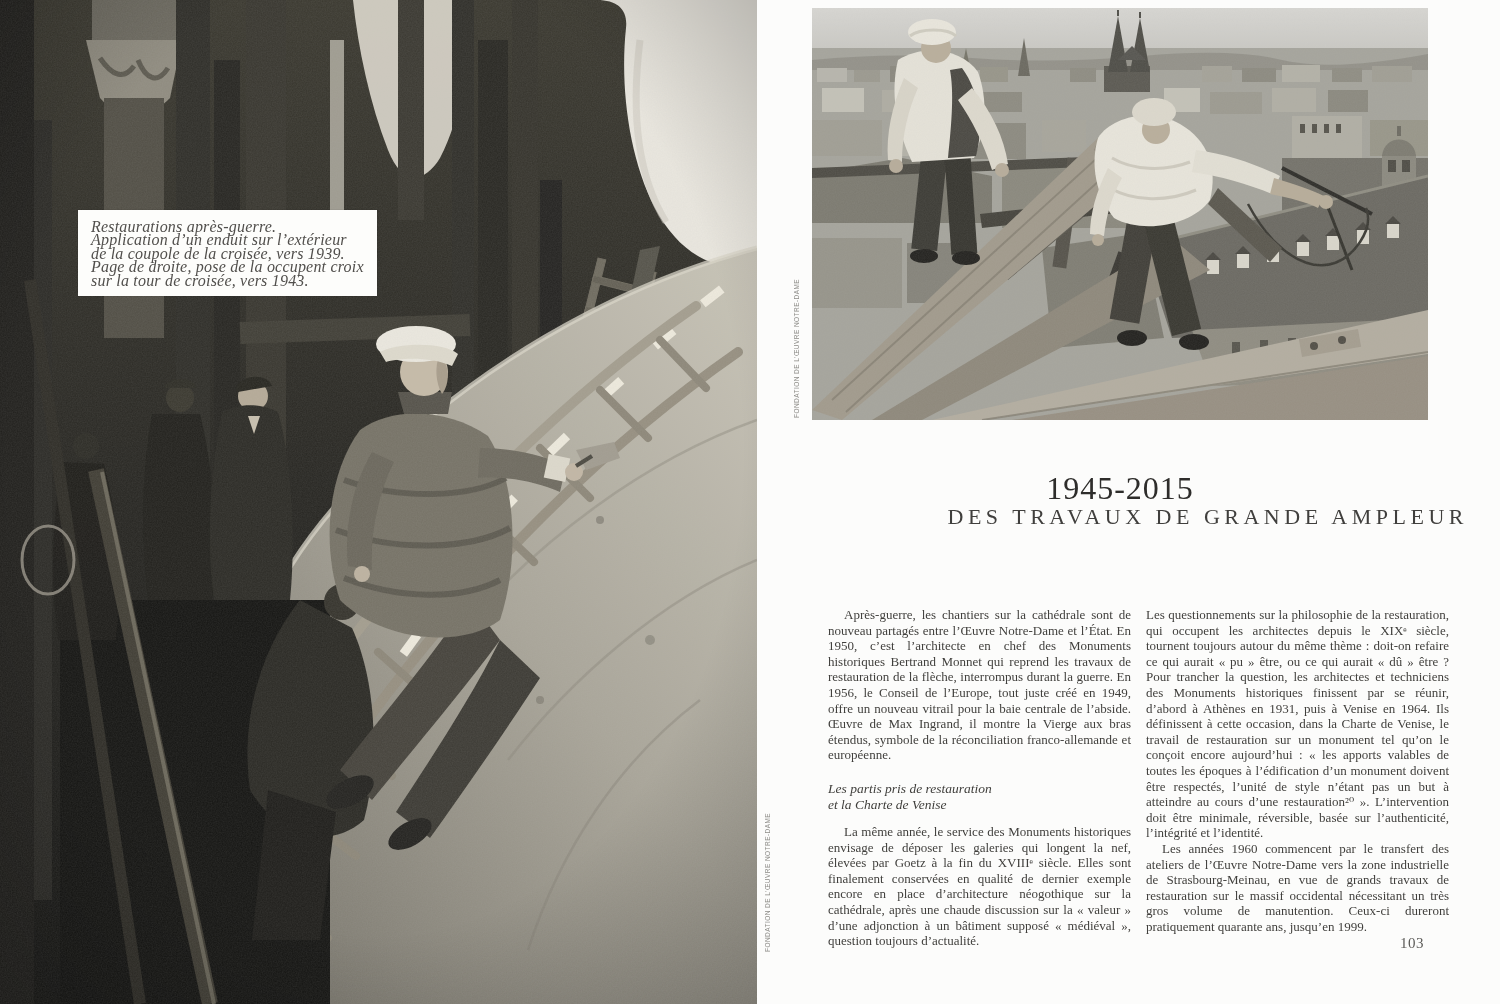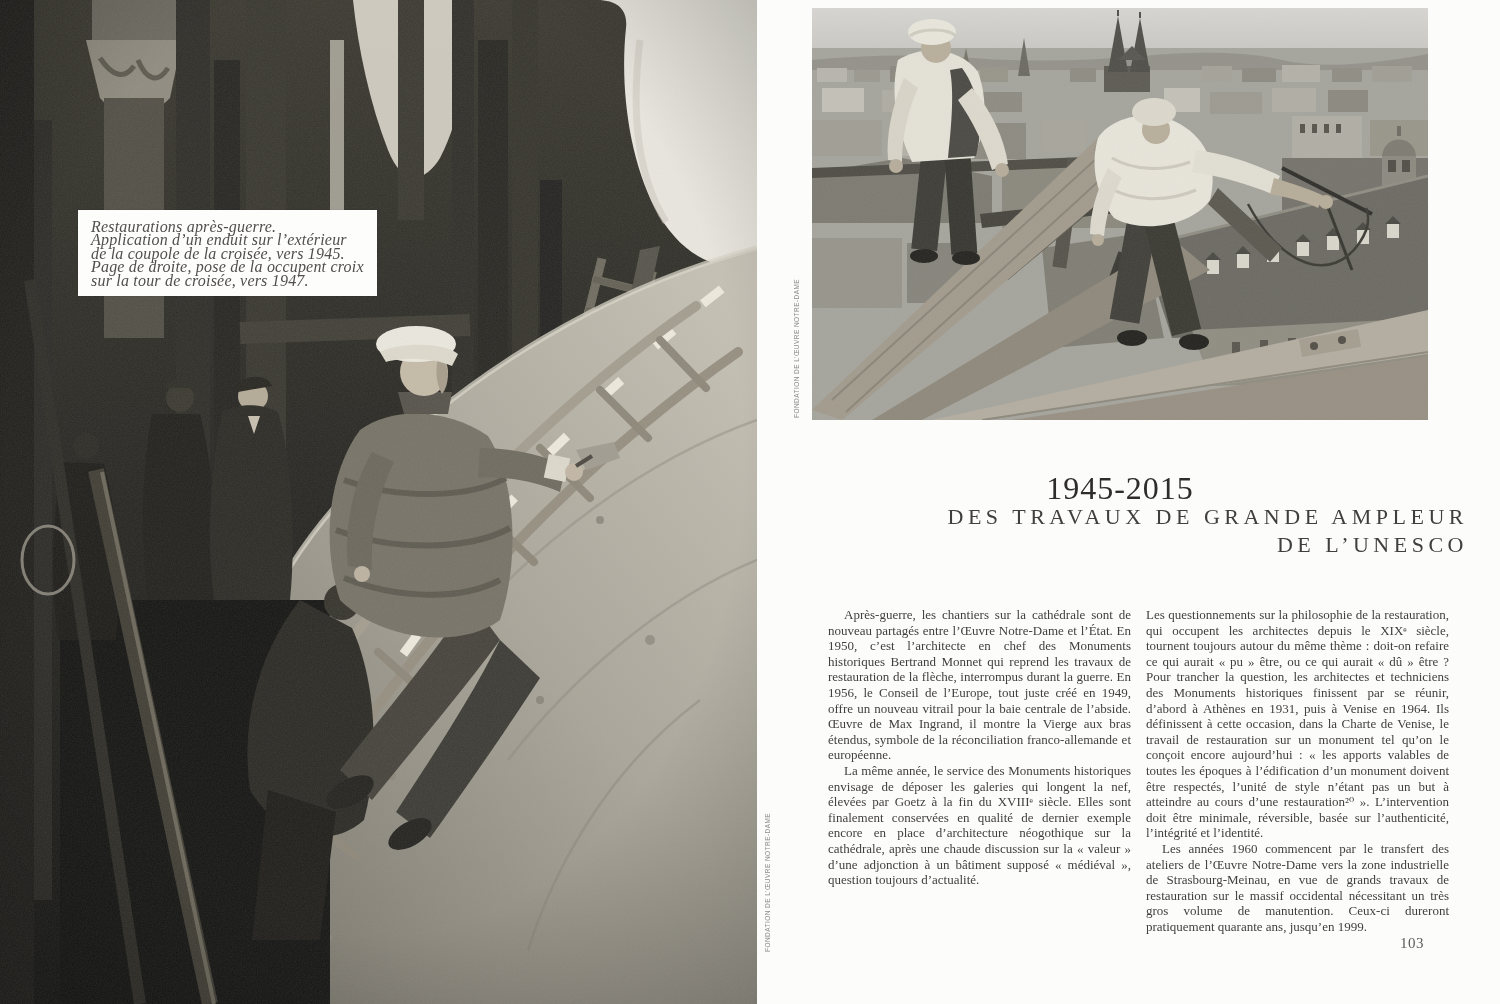--- a/index.html
+++ b/index.html
@@ -218,23 +218,23 @@
     <ellipse cx="48" cy="560" rx="26" ry="34" stroke="#9a958a" stroke-width="3" fill="none" opacity="0.8"></ellipse>
   </g>
 
   <rect width="757" height="1004" fill="url(#LgVig)"></rect>
   <rect width="757" height="1004" filter="url(#Lgrain)"></rect>
 </svg>
 
 <div class="caption-box">
   <div class="caption-line">Restaurations après-guerre.</div>
   <div class="caption-line">Application d’un enduit sur l’extérieur</div>
-  <div class="caption-line">de la coupole de la croisée, vers 1945.</div>
+  <div class="caption-line">de la coupole de la croisée, vers 1939.</div>
   <div class="caption-line">Page de droite, pose de la occupent croix</div>
-  <div class="caption-line">sur la tour de croisée, vers 1947.</div>
+  <div class="caption-line">sur la tour de croisée, vers 1943.</div>
 </div>
 
 <div class="credit credit-left">FONDATION DE L’ŒUVRE NOTRE-DAME</div>
 
 <svg class="photo-right" viewBox="0 0 616 412" preserveAspectRatio="none">
   <defs>
     <linearGradient id="RgSky" x1="0" y1="0" x2="0" y2="1">
       <stop offset="0" stop-color="#d7d6d2"></stop>
         <stop offset="1" stop-color="#c2c1bc"></stop>
     </linearGradient>
@@ -399,25 +399,28 @@
 
   <rect width="616" height="412" filter="url(#Rgrain)"></rect>
 </svg>
 
 <div class="credit credit-right">FONDATION DE L’ŒUVRE NOTRE-DAME</div>
 
 <h1 class="title">1945-2015</h1>
 
 <div class="subtitle">
   <div>DES TRAVAUX DE GRANDE AMPLEUR</div>
-  <div>DE L’UNESCO</div>
 </div>
 
 <div class="col col-left">
   <p>Après-guerre, les chantiers sur la cathédrale sont de nouveau partagés entre l’Œuvre Notre-Dame et l’État. En 1950, c’est l’architecte en chef des Monuments historiques Bertrand Monnet qui reprend les travaux de restauration de la flèche, interrompus durant la guerre. En 1956, le Conseil de l’Europe, tout juste créé en 1949, offre un nouveau vitrail pour la baie centrale de l’abside. Œuvre de Max Ingrand, il montre la Vierge aux bras étendus, symbole de la réconciliation franco-allemande et européenne.</p>
+  <div class="section-heading">
+    <div>Les partis pris de restauration</div>
+    <div>et la Charte de Venise</div>
+  </div>
   <p>La même année, le service des Monuments historiques envisage de déposer les galeries qui longent la nef, élevées par Goetz à la fin du XVIIIᵉ siècle. Elles sont finalement conservées en qualité de dernier exemple encore en place d’architecture néogothique sur la cathédrale, après une chaude discussion sur la « valeur » d’une adjonction à un bâtiment supposé « médiéval », question toujours d’actualité.</p>
 </div>
 
 <div class="col col-right">
   <p class="noindent">Les questionnements sur la philosophie de la restauration, qui occupent les architectes depuis le XIXᵉ siècle, tournent toujours autour du même thème : doit-on refaire ce qui aurait « pu » être, ou ce qui aurait « dû » être ? Pour trancher la question, les architectes et techniciens des Monuments historiques finissent par se réunir, d’abord à Athènes en 1931, puis à Venise en 1964. Ils définissent à cette occasion, dans la Charte de Venise, le travail de restauration sur un monument tel qu’on le conçoit encore aujourd’hui : « les apports valables de toutes les époques à l’édification d’un monument doivent être respectés, l’unité de style n’étant pas un but à atteindre au cours d’une restauration²⁰ ». L’intervention doit être minimale, réversible, basée sur l’authenticité, l’intégrité et l’identité.</p>
   <p>Les années 1960 commencent par le transfert des ateliers de l’Œuvre Notre-Dame vers la zone industrielle de Strasbourg-Meinau, en vue de grands travaux de restauration sur le massif occidental nécessitant un très gros volume de manutention. Ceux-ci dureront pratiquement quarante ans, jusqu’en 1999.</p>
 </div>
 
 <div class="page-number">103</div>
 

